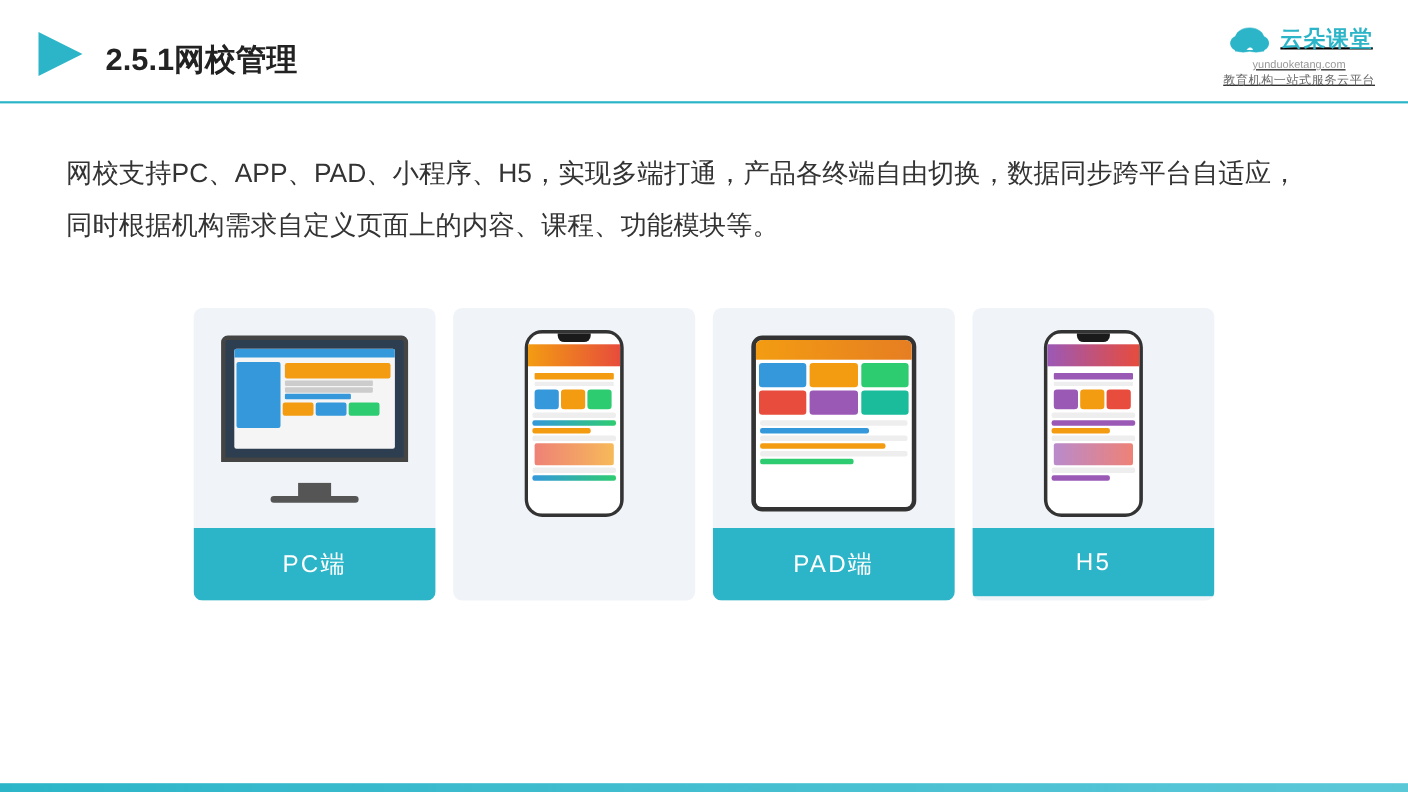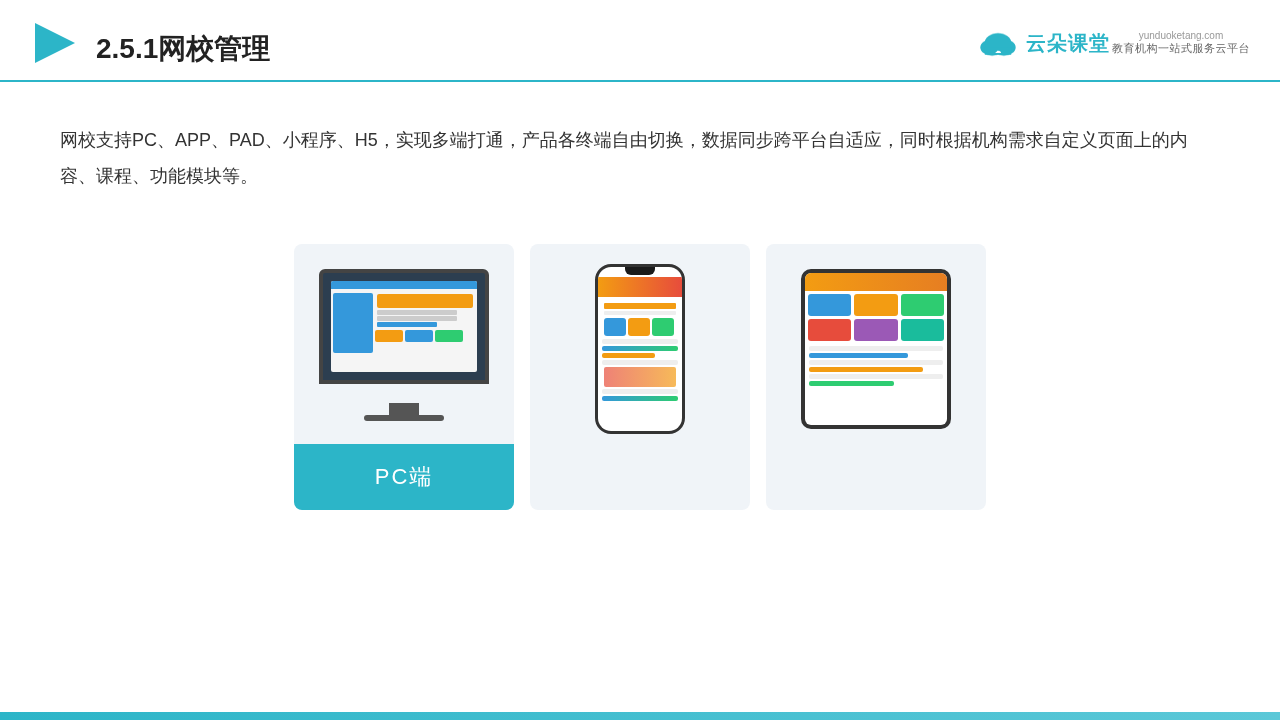--- a/index.html
+++ b/index.html
@@ -33,23 +33,24 @@
     }
 
     .page-title {
       font-size: 28px;
       font-weight: bold;
       color: #222;
     }
 
     .header-right {
       display: flex;
-      flex-direction: row;
+      flex-direction: column;
       align-items: center;
       gap: 2px;
+      text-decoration: underline;
     }
 
     .brand-logo {
       display: flex;
       align-items: center;
       gap: 6px;
     }
 
     .cloud-icon {
       width: 44px;
@@ -71,21 +72,21 @@
     }
 
     .brand-url {
       font-size: 10px;
       color: #999;
     }
 
     
     .description {
       padding: 40px 84px 20px 60px;
-      font-size: 18px;
+      font-size: 24px;
       color: #333;
       line-height: 2;
     }
 
     
     .cards-section {
       display: flex;
       justify-content: center;
       gap: 16px;
       padding: 20px 40px;
@@ -407,19 +408,47 @@
           </div>
           <div class="tablet-row"></div>
           <div class="tablet-row" style="background:#3498db; width:70%;"></div>
           <div class="tablet-row"></div>
           <div class="tablet-row" style="background:#f39c12; width:80%;"></div>
           <div class="tablet-row"></div>
           <div class="tablet-row" style="background:#2ecc71; width:60%;"></div>
         </div>
       </div>
     </div>
-  </div>
-
-
+    <div class="card-label">PAD端</div>
+  </div>
+
+
+  <div class="card">
+    <div class="card-image-area">
+      <div class="phone-mockup">
+        <div class="phone-notch"></div>
+        <div class="phone-screen">
+          <div class="phone-screen-header" style="background: linear-gradient(90deg, #9b59b6, #e74c3c);"></div>
+          <div class="phone-screen-content">
+            <div style="height:6px; background:#9b59b6; margin:2px; border-radius:1px;"></div>
+            <div style="height:4px; background:#eee; margin:2px; border-radius:1px;"></div>
+            <div style="display:flex; gap:2px; margin:3px 2px;">
+              <div style="width:22px; height:18px; background:#9b59b6; border-radius:3px;"></div>
+              <div style="width:22px; height:18px; background:#f39c12; border-radius:3px;"></div>
+              <div style="width:22px; height:18px; background:#e74c3c; border-radius:3px;"></div>
+            </div>
+            <div class="phone-row"></div>
+            <div class="phone-row" style="background:#9b59b6; height:5px;"></div>
+            <div class="phone-row orange"></div>
+            <div class="phone-row"></div>
+            <div style="height:20px; background:linear-gradient(90deg,#9b59b6,#e74c3c); margin:2px; border-radius:2px; opacity:0.7;"></div>
+            <div class="phone-row"></div>
+            <div class="phone-row" style="background:#9b59b6; width:70%;"></div>
+          </div>
+        </div>
+      </div>
+    </div>
+    <div class="card-label">H5</div>
+  </div>
 
 </div>
 
 <div class="bottom-bar"></div>
 
 </body></html>

